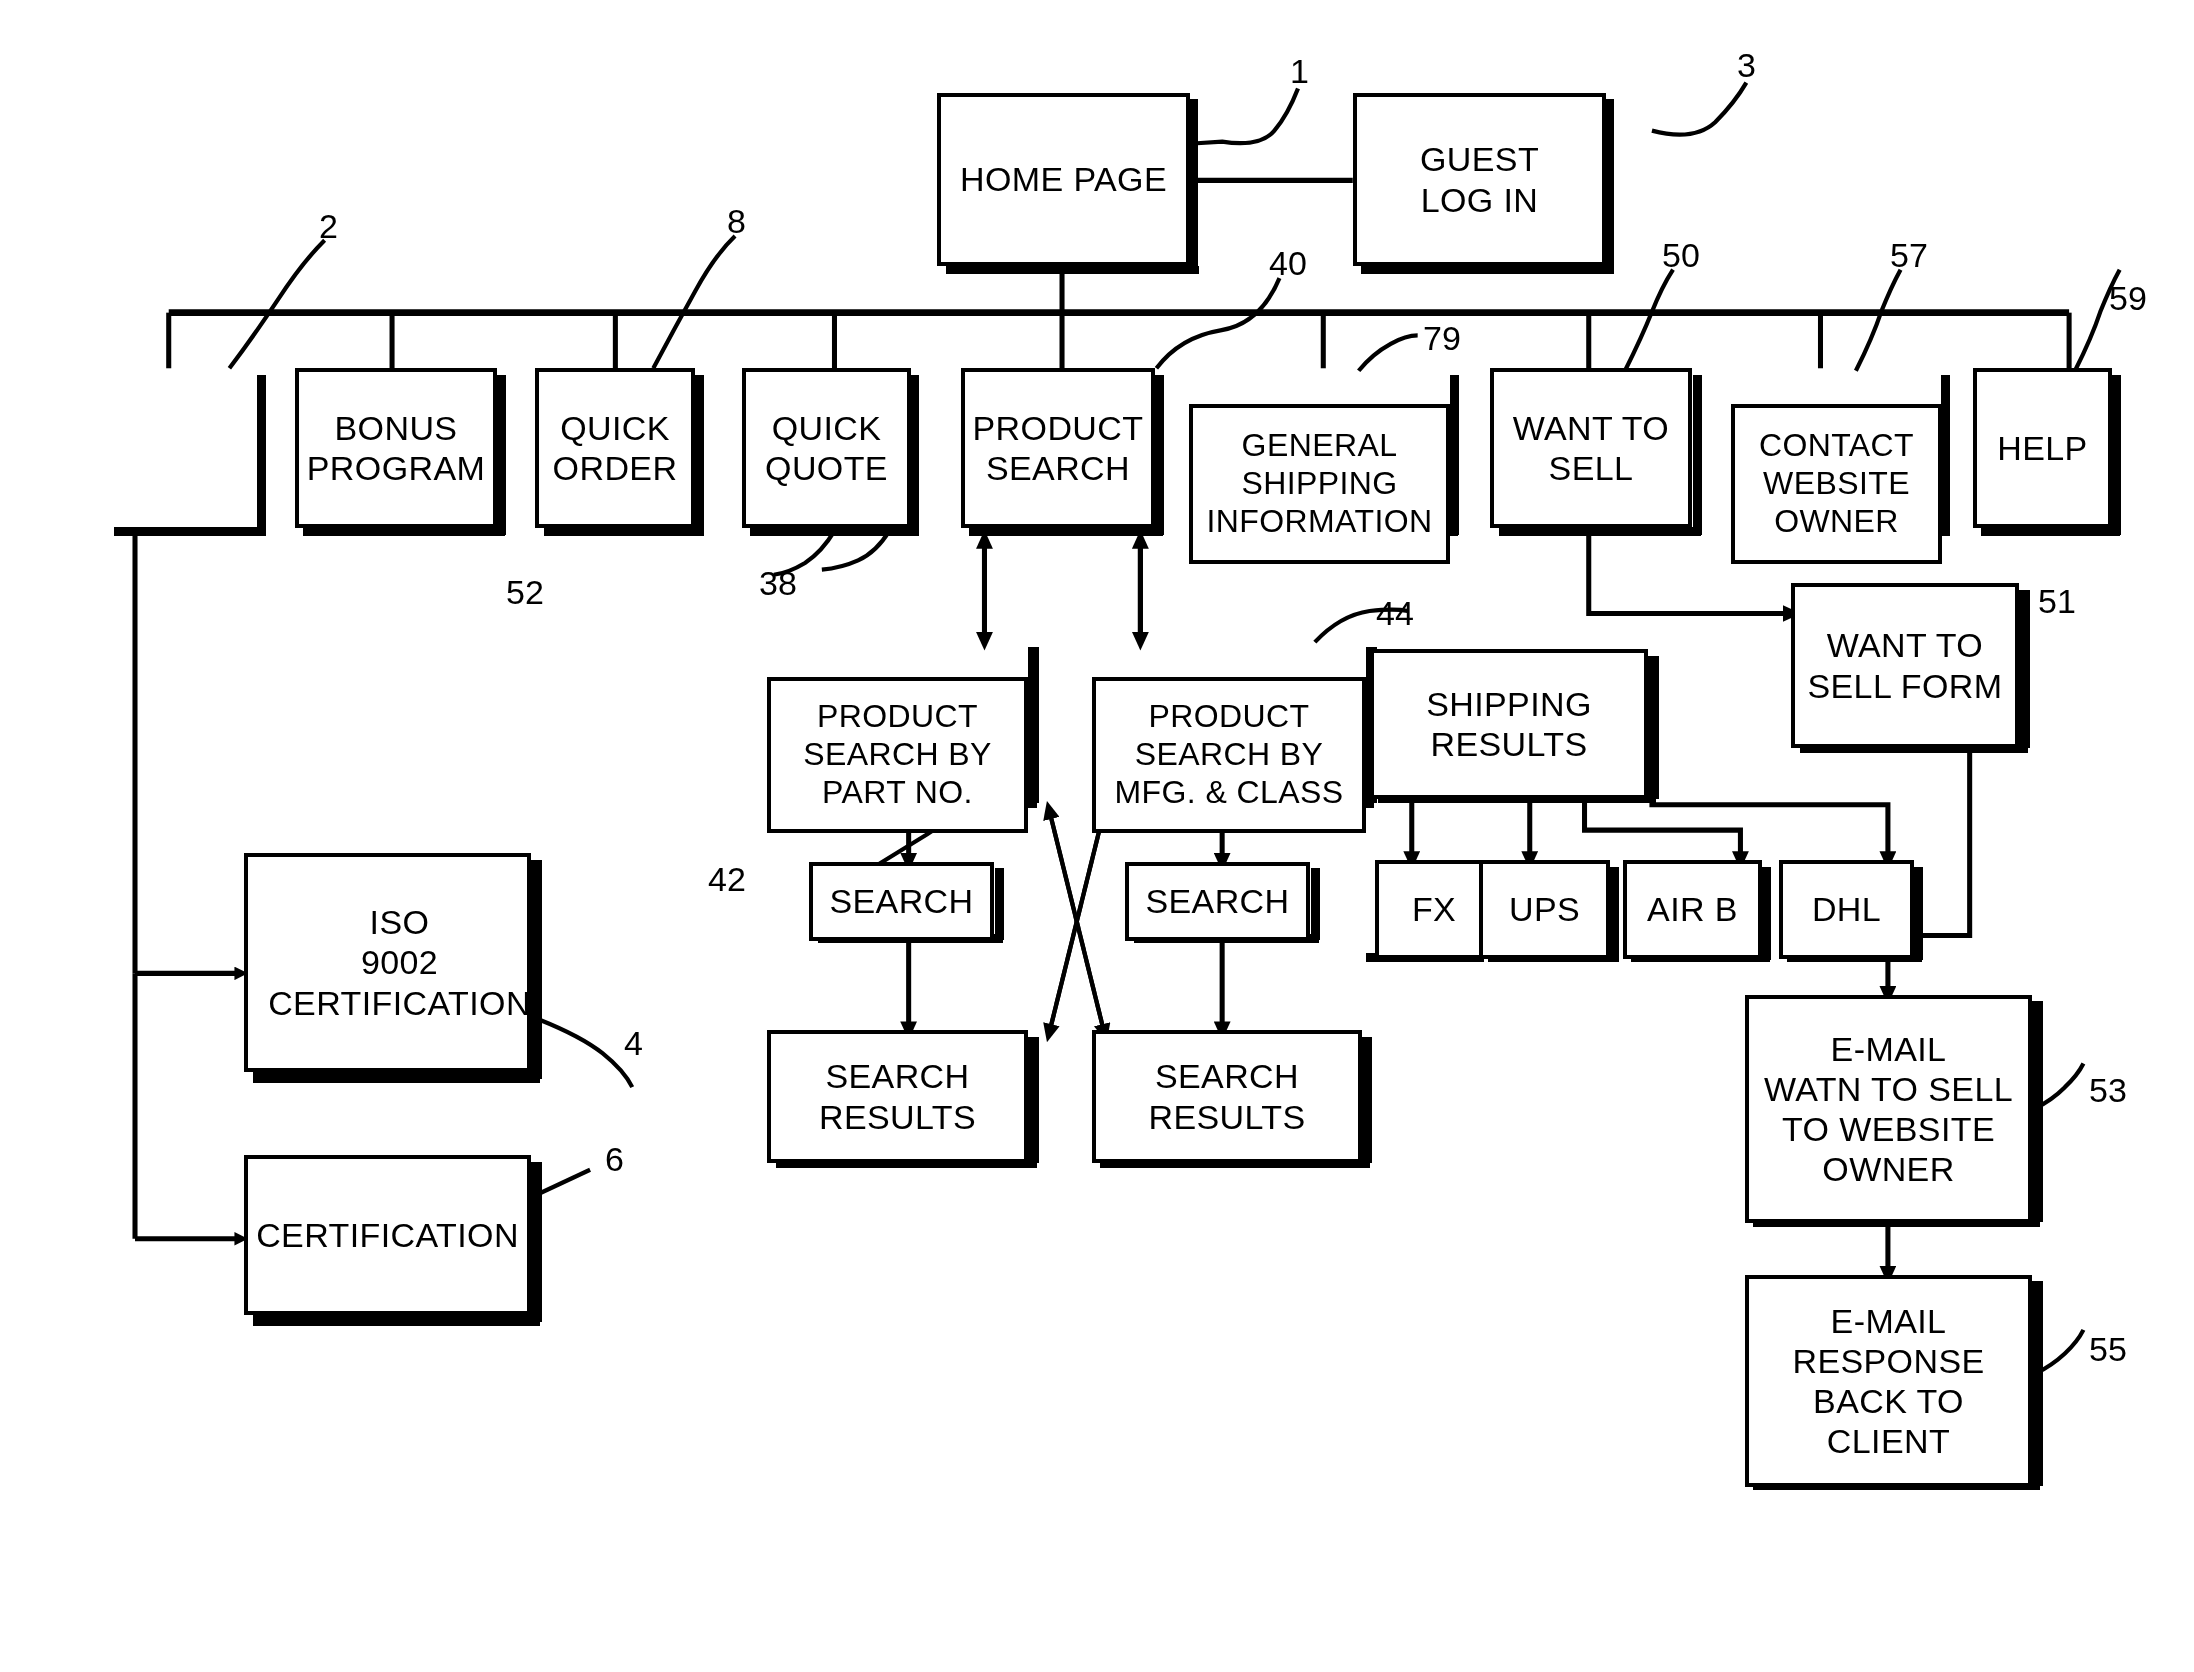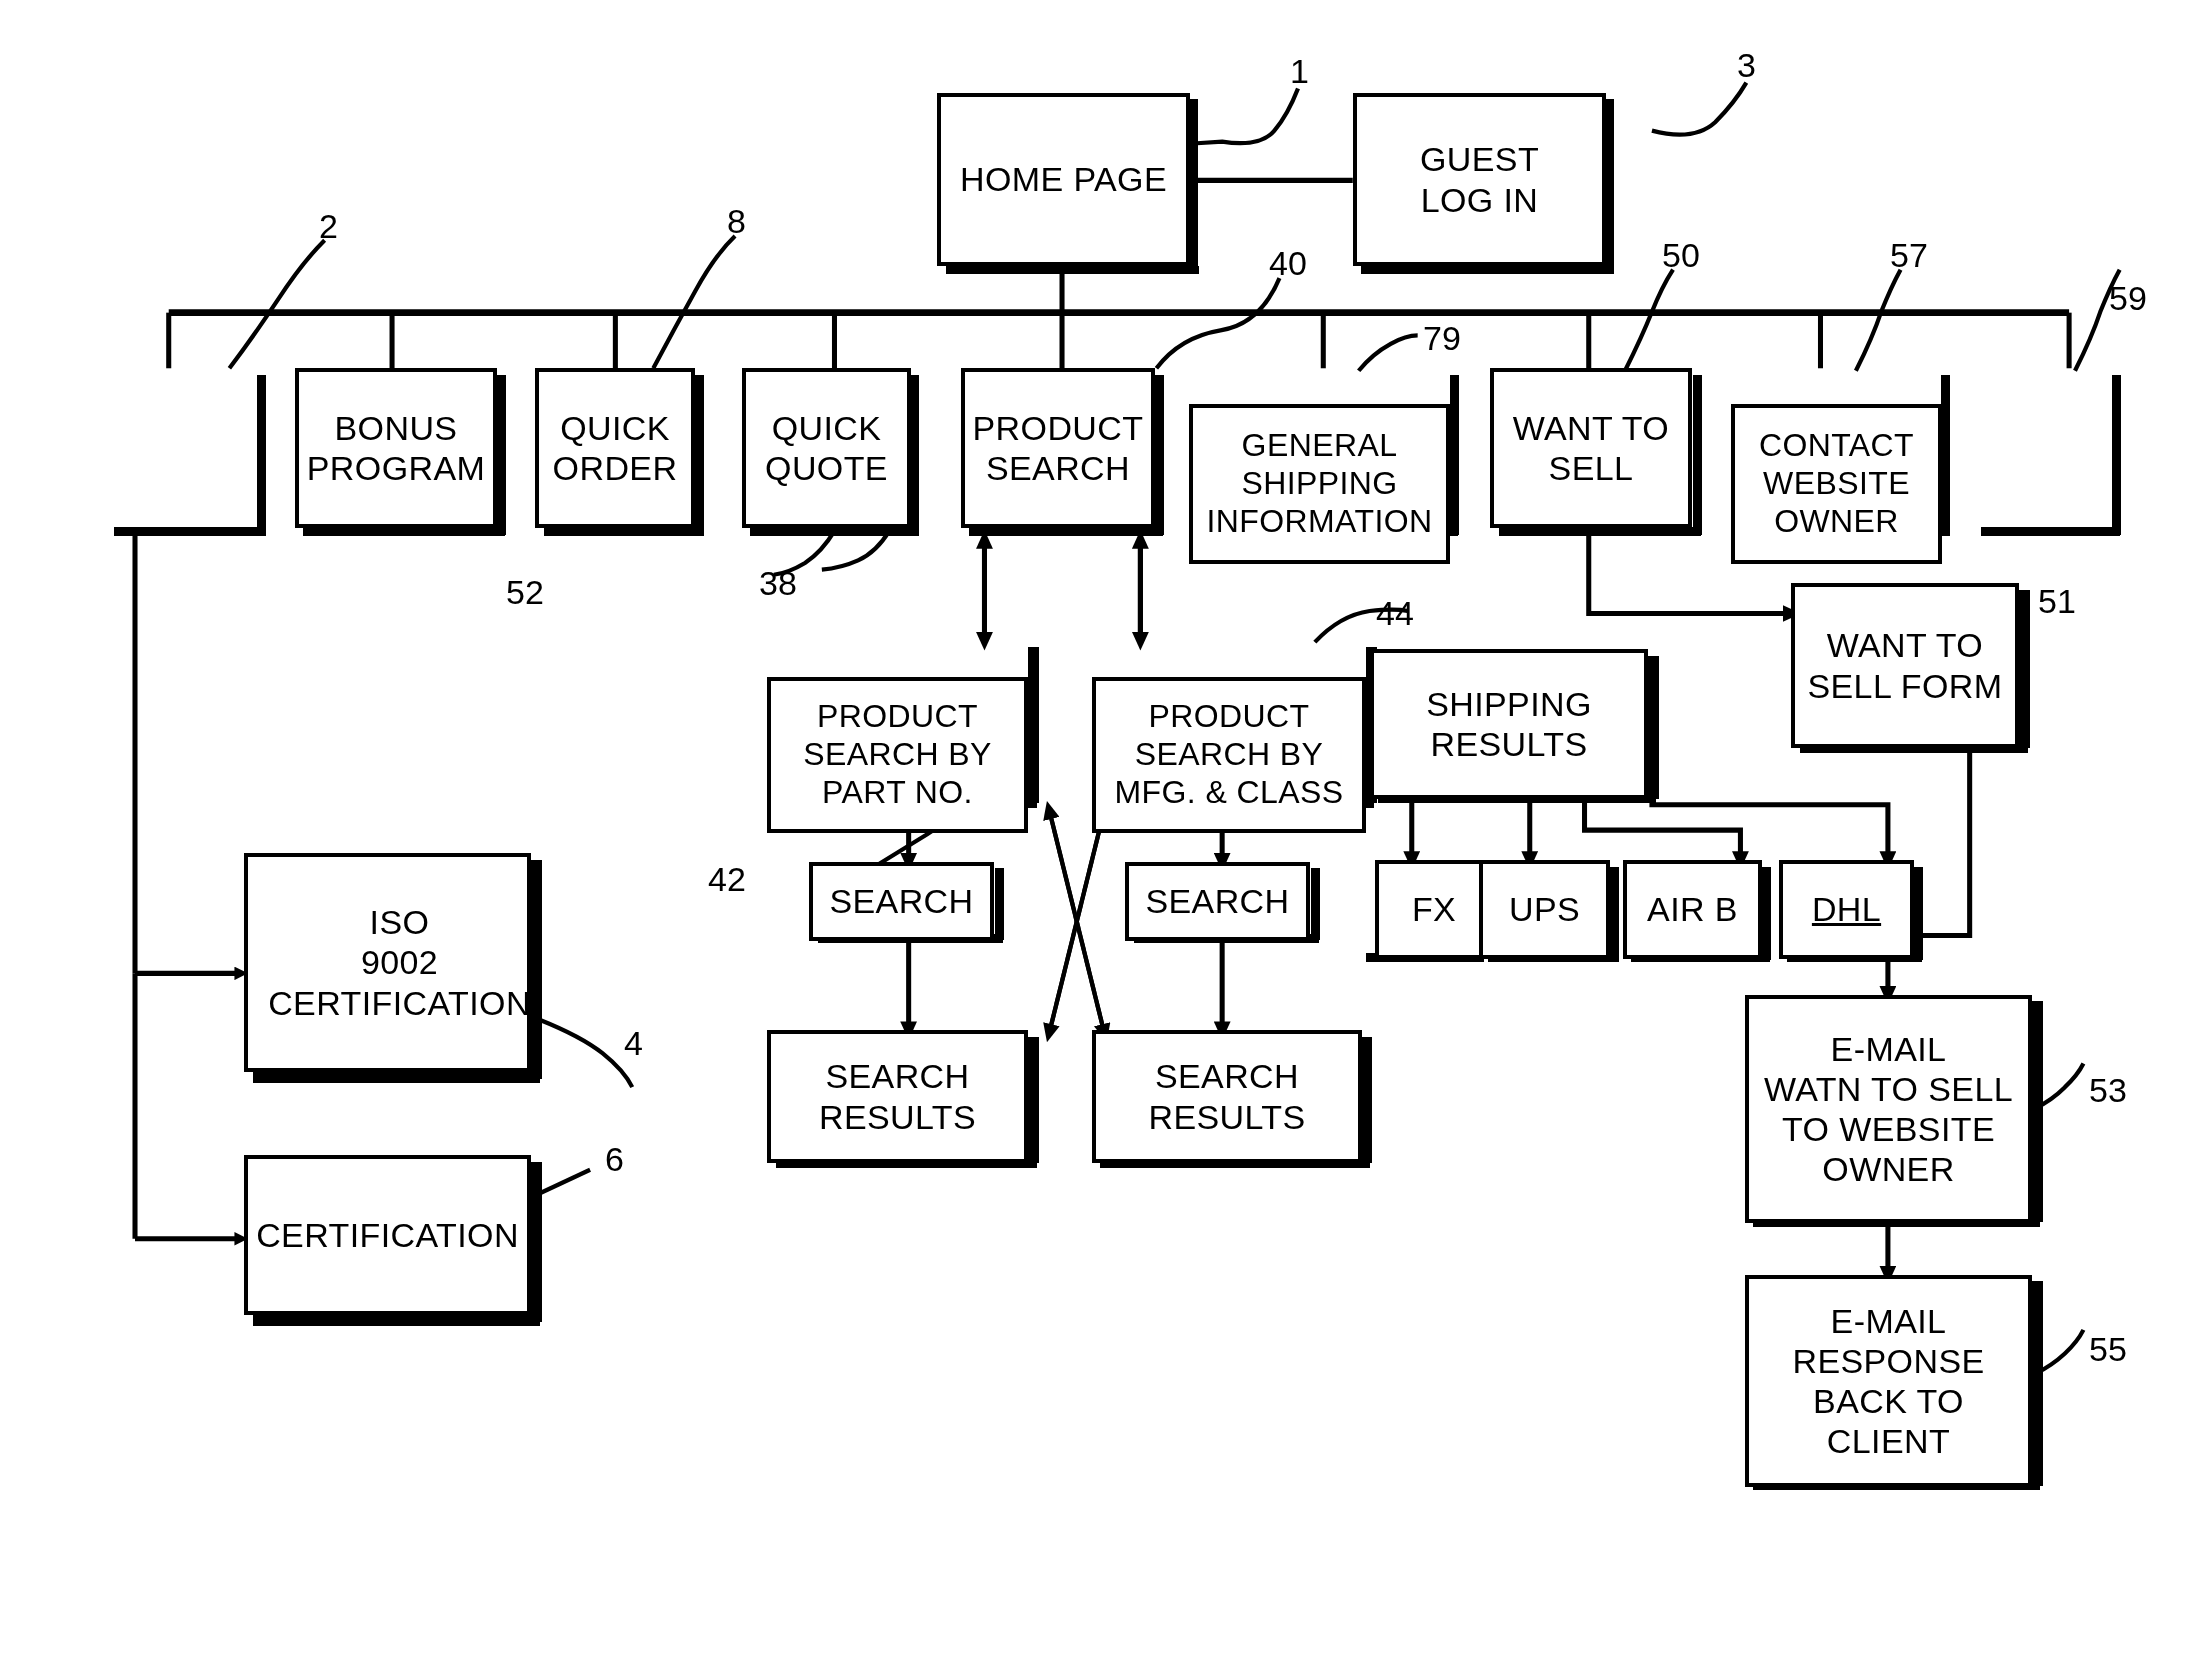--- a/index.html
+++ b/index.html
@@ -167,20 +167,23 @@
   <div class="shadow" style="left:1739px;top:527px;width:211px;height:9.3px;"></div>
   <div class="shadow" style="left:1941px;top:375px;width:9.3px;height:160px;"></div>
   <div class="node f38" style="left:1731px;top:368px;width:211px;height:160px;">
     <span class="lbl">CONTACT
 WEBSITE
 OWNER</span>
   </div>
 
   <div class="shadow" style="left:1981px;top:527px;width:139px;height:9.3px;"></div>
   <div class="shadow" style="left:2112px;top:375px;width:9.3px;height:160px;"></div>
+  <div class="node f40" style="left:1973px;top:368px;width:139px;height:160px;">
+    <span class="lbl">HELP</span>
+  </div>
 
   <div class="shadow" style="left:253px;top:1072px;width:287px;height:11px;"></div>
   <div class="shadow" style="left:531px;top:860px;width:11px;height:219px;"></div>
   <div class="node f40" style="left:244px;top:853px;width:287px;height:219px;padding-left:24px;">
     <span class="lbl">ISO
 9002
 CERTIFICATION</span>
   </div>
 
   <div class="shadow" style="left:253px;top:1315px;width:287px;height:11px;"></div>
@@ -251,21 +254,21 @@
   </div>
 
   <div class="shadow" style="left:1631px;top:953px;width:139px;height:9.3px;"></div>
   <div class="shadow" style="left:1762px;top:867px;width:9.3px;height:93px;"></div>
   <div class="node f40" style="left:1623px;top:860px;width:139px;height:99px;">
     <span class="lbl">AIR B</span>
   </div>
 
   <div class="shadow" style="left:1787px;top:953px;width:135px;height:9.3px;"></div>
   <div class="shadow" style="left:1914px;top:867px;width:9.3px;height:93px;"></div>
-  <div class="node f40" style="left:1779px;top:860px;width:135px;height:99px;text-decoration:underline;">
+  <div class="node f40" style="left:1779px;top:860px;width:135px;height:99px;">
     <span class="lbl">DHL</span>
   </div>
 
   <div class="shadow" style="left:1800px;top:742px;width:228px;height:11px;"></div>
   <div class="shadow" style="left:2019px;top:590px;width:11px;height:158px;"></div>
   <div class="node f40" style="left:1791px;top:583px;width:228px;height:165px;">
     <span class="lbl">WANT TO
 SELL FORM</span>
   </div>
 

